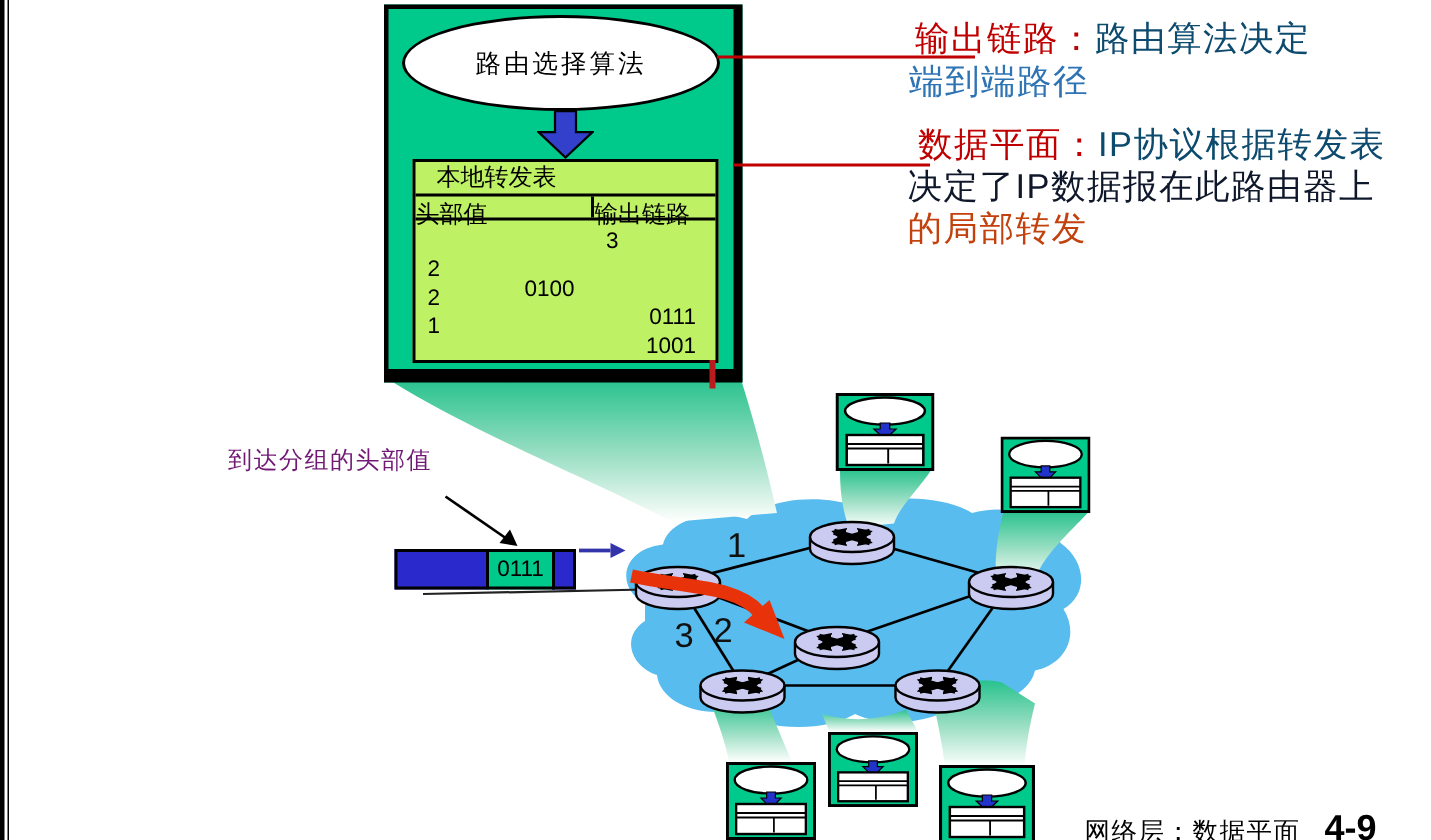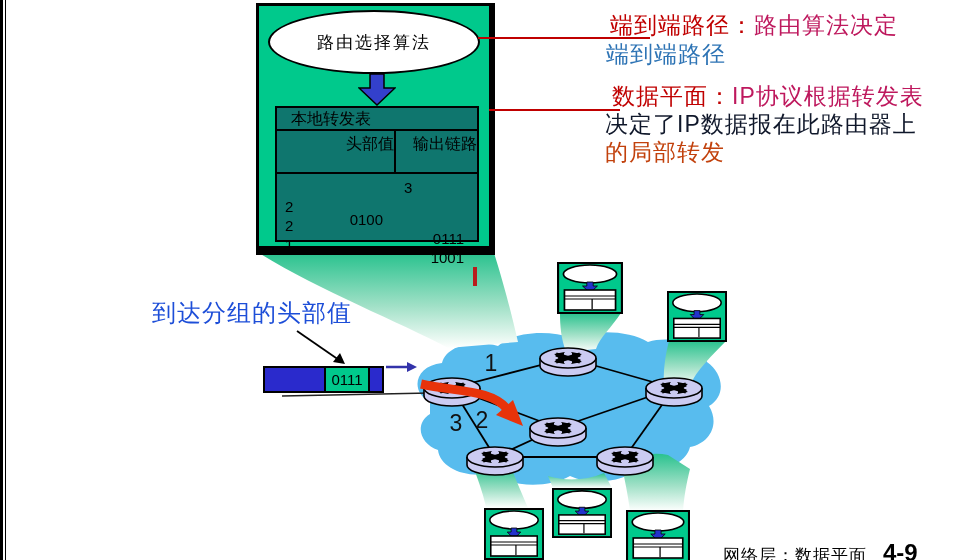--- a/index.html
+++ b/index.html
@@ -21,49 +21,49 @@
   }
   .algo-ellipse{
     left:268px;top:10px;width:208px;height:60px;border:2px solid #000;
     border-radius:50%;background:#fff;display:flex;align-items:center;justify-content:center;
     font-size:17px;color:#000;letter-spacing:2px;
   }
   .down-arrow-svg{left:358px;top:73px;}
 
   
   .fwd-table{
-    left:275px;top:106px;width:200px;height:132px;background:#0f766e;
+    left:275px;top:106px;width:200px;height:132px;background:#bef264;
     border:2px solid #000;display:flex;flex-direction:column;
   }
   .fwd-title{height:21px;line-height:21px;padding-left:14px;font-size:16px;border-bottom:2px solid #000;}
   .fwd-head{display:grid;grid-template-columns:119px 1fr;border-bottom:2px solid #000;}
-  .fwd-head .hc{height:41px;line-height:25px;text-align:right;font-size:16px;}
+  .fwd-head .hc{height:14px;line-height:25px;text-align:left;font-size:16px;}
   .fwd-head .hc.c1{border-right:2px solid #000;}
   .fwd-body{flex:1;display:grid;grid-template-columns:119px 1fr;grid-auto-rows:19px;align-content:start;padding-top:4px;}
   .fwd-body .c1{border-right:4px solid #b91c1c;text-align:right;padding-right:9px;font-size:15px;line-height:19px;margin-top:32px;}
   .fwd-body .c2{padding-left:8px;font-size:15px;line-height:19px;}
   .fwd-body .fill{height:100%;}
 
   
   .red-line{background:#C00000;height:2px;}
   .rl1{left:478px;top:37px;width:172px;}
   .rl2{left:489px;top:109px;width:131px;}
 
   
   .ann{font-size:23px;letter-spacing:1px;white-space:nowrap;line-height:26px;}
   .ann .red{color:#C00000;}
-  .ann .blue{color:#be185d;}
+  .ann .blue{color:#0c4a6e;}
 
   
   .pkt{top:366px;height:23px;border:2px solid #000;}
   .pkt-main{left:263px;width:59px;background:#2A2ACC;}
   .pkt-hdr{left:324px;width:42px;background:#00C98C;display:flex;align-items:center;justify-content:center;
            font-size:15px;color:#000;}
   .pkt-tail{left:368px;width:12px;background:#2A2ACC;}
-  .pkt-label{left:152px;top:297px;font-size:24px;color:#1d4ed8;letter-spacing:1px;}
+  .pkt-label{left:152px;top:297px;font-size:16px;color:#701a75;letter-spacing:1px;}
 
   
   .footer{left:723px;top:539px;font-size:17px;color:#000;letter-spacing:1px;}
   .footer .pg{font-weight:bold;font-size:24px;margin-left:16px;letter-spacing:0;}
 
   .mini-icon{position:absolute;}
   svg{display:block;}
 </style>
 </head>
 <body>
@@ -195,21 +195,21 @@
     <div class="c2">1</div>
     <div class="c1 fill"></div>
     <div class="c2 fill"></div>
   </div>
 </div>
 
 <div class="abs red-line rl1"></div>
 <div class="abs red-line rl2"></div>
 
 <div class="abs ann" style="left:610px;top:12px;">
-  <span class="red">端到端路径：</span><span class="blue">路由算法决定</span>
+  <span class="red">输出链路：</span><span class="blue">路由算法决定</span>
 </div>
 <div class="abs ann blue" style="left:606px;top:41px;color:#2E74B5;">端到端路径</div>
 
 <div class="abs ann" style="left:612px;top:83px;">
   <span class="red">数据平面：</span><span class="blue">IP协议根据转发表</span>
 </div>
 <div class="abs ann" style="left:605px;top:111px;color:#0f172a;">决定了IP数据报在此路由器上</div>
 <div class="abs ann" style="left:605px;top:139px;color:#c2410c;">的局部转发</div>
 
 <div class="abs pkt-label">到达分组的头部值</div>

